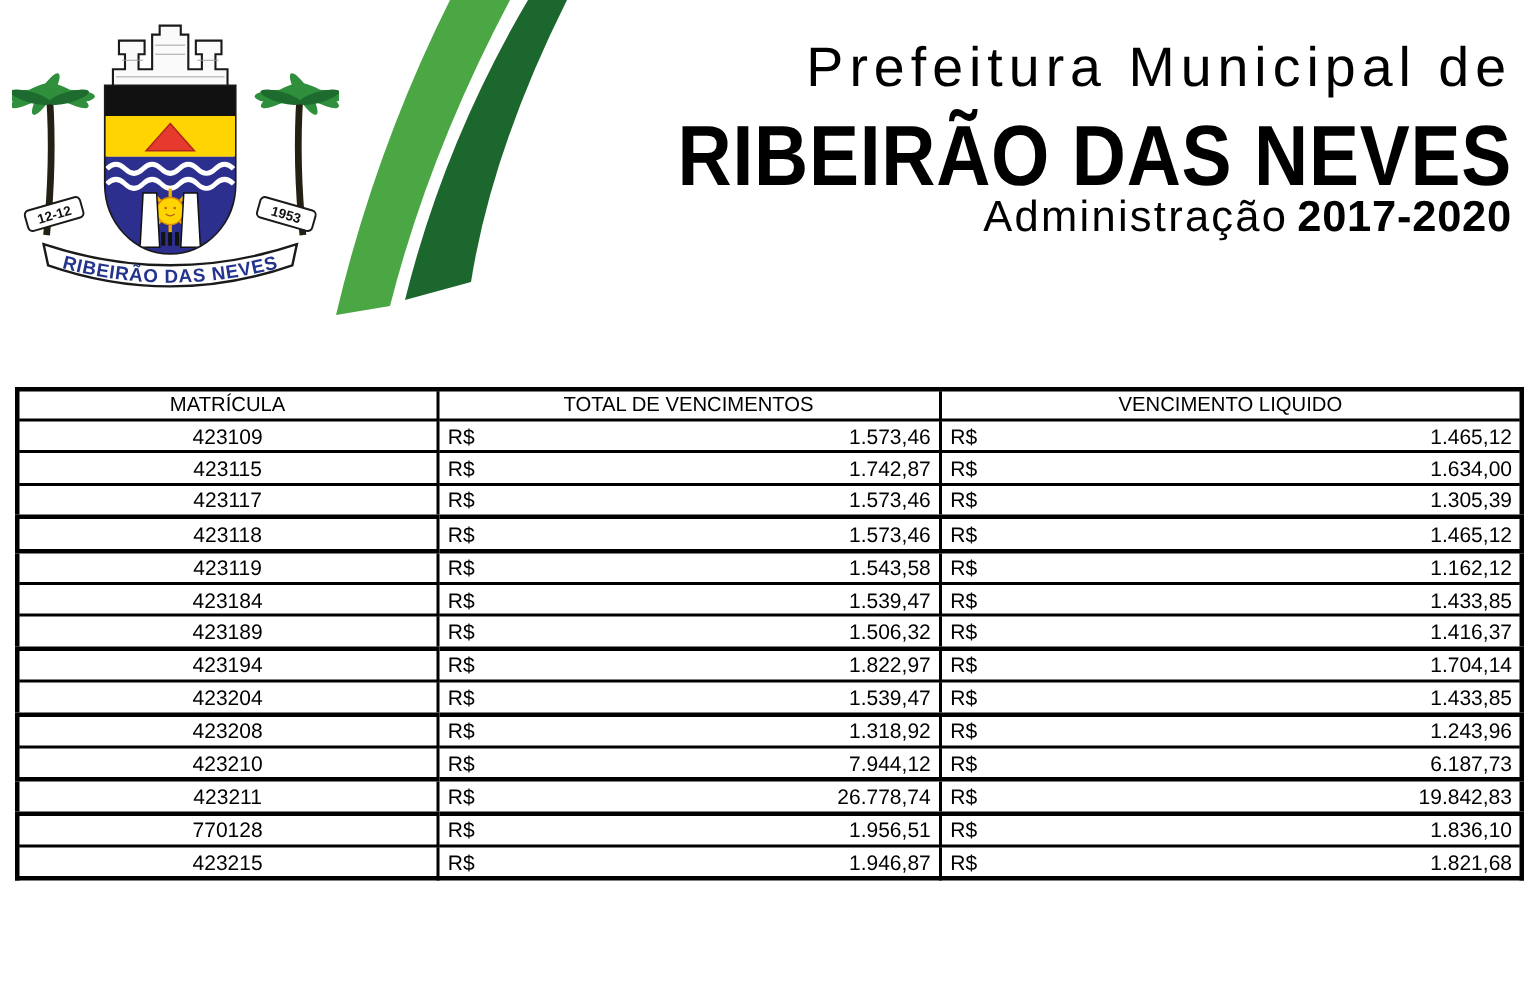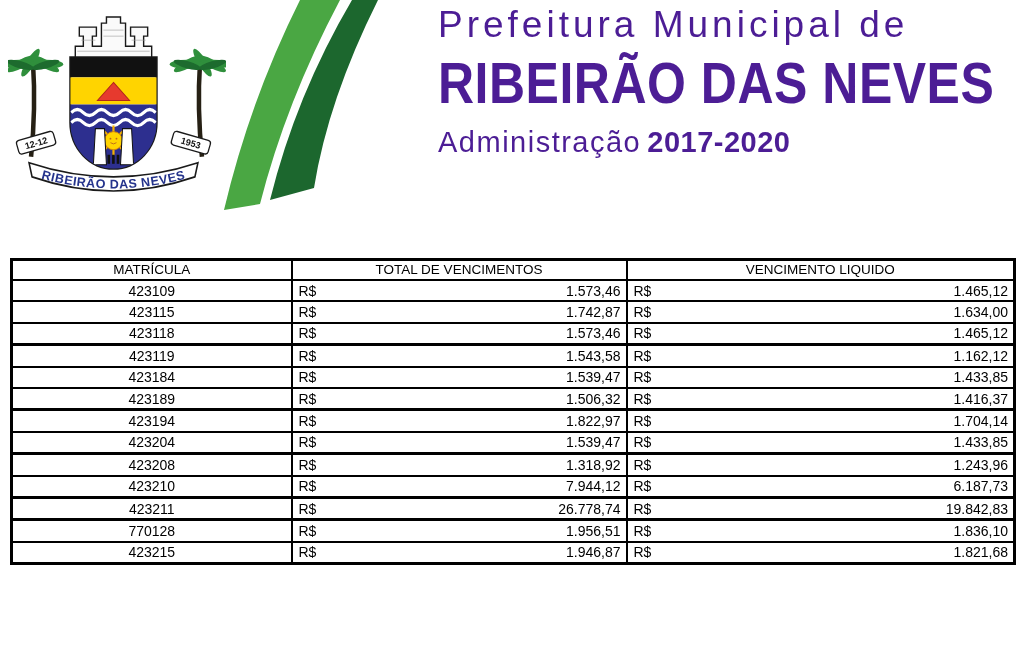--- a/index.html
+++ b/index.html
@@ -5,25 +5,25 @@
   html,body{margin:0;padding:0;background:#fff;}
   body{
     width:1022px;height:661px;position:relative;overflow:hidden;
     font-family:"Liberation Sans","DejaVu Sans",sans-serif;color:#000;
   }
   .page{position:absolute;inset:0;background:#fff;}
 
   
   .crest-svg{position:absolute;left:8px;top:6px;width:218px;height:196px;}
   .stripes-svg{position:absolute;left:210px;top:0;width:200px;height:214px;}
-  .title-block{position:absolute;left:438px;top:4px;width:570px;text-align:left;color:#4c1d95;}
+  .title-block{position:absolute;left:438px;top:24px;width:570px;text-align:right;color:#000000;}
   .title-line1{font-size:37px;font-weight:400;letter-spacing:4px;white-space:nowrap;}
   .title-line2{display:inline-block;font-size:50px;font-weight:800;letter-spacing:0.5px;
                transform:scaleY(1.14);transform-origin:center top;margin-top:5px;white-space:nowrap;}
-  .title-line3{margin-top:17px;font-size:29px;letter-spacing:1.5px;white-space:nowrap;}
+  .title-line3{font-size:29px;letter-spacing:1.5px;white-space:nowrap;}
   .title-line3 .bold{font-weight:700;letter-spacing:0.5px;margin-left:6px;}
 
   
   table.payroll{
     position:absolute;top:237px;left:10px;width:1003px;
     border-collapse:collapse;table-layout:fixed;
     font-size:14px;line-height:1;
     border:3px solid #000;
     margin-top:21px;
   }
@@ -188,20 +188,35 @@
             </div>
           </td>
           <td>
             <div class="money">
               <span class="cur">R$</span>
               <span class="amt">1.634,00</span>
             </div>
           </td>
         </tr>
         <tr class="thick-after">
+          <td class="c-mat">423117</td>
+          <td>
+            <div class="money">
+              <span class="cur">R$</span>
+              <span class="amt">1.573,46</span>
+            </div>
+          </td>
+          <td>
+            <div class="money">
+              <span class="cur">R$</span>
+              <span class="amt">1.305,39</span>
+            </div>
+          </td>
+        </tr>
+        <tr class="thick-after">
           <td class="c-mat">423118</td>
           <td>
             <div class="money">
               <span class="cur">R$</span>
               <span class="amt">1.573,46</span>
             </div>
           </td>
           <td>
             <div class="money">
               <span class="cur">R$</span>

